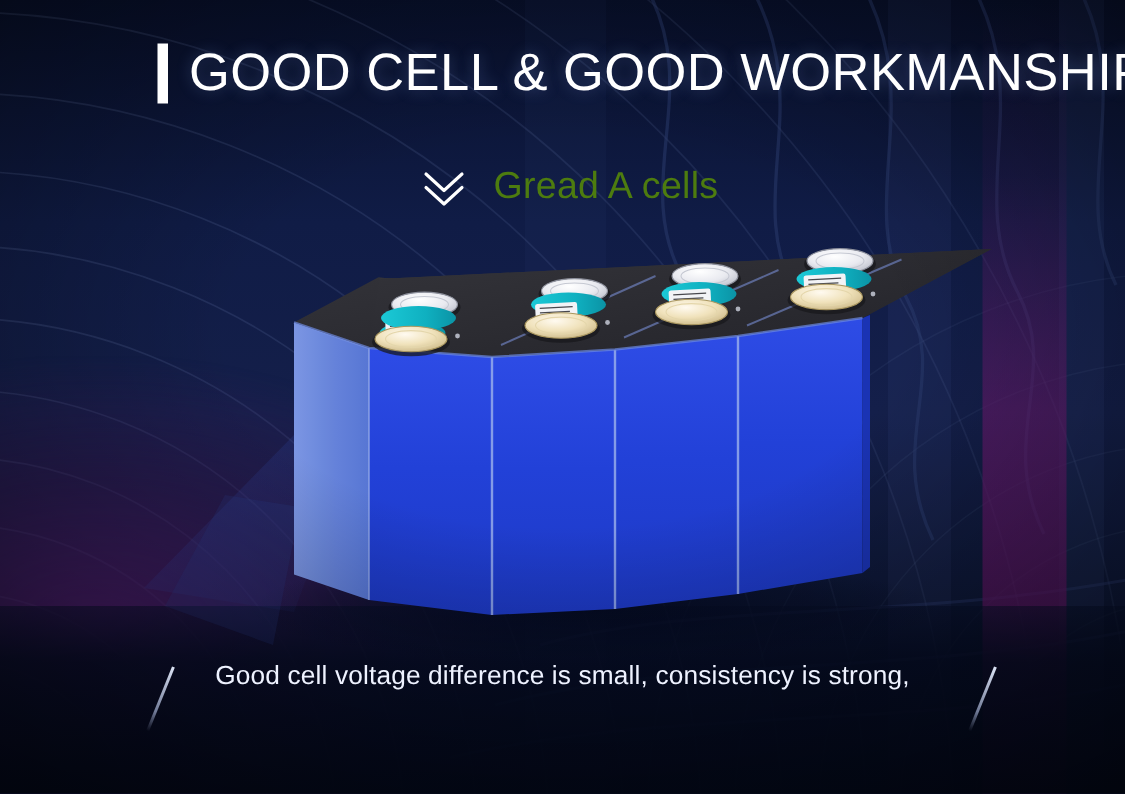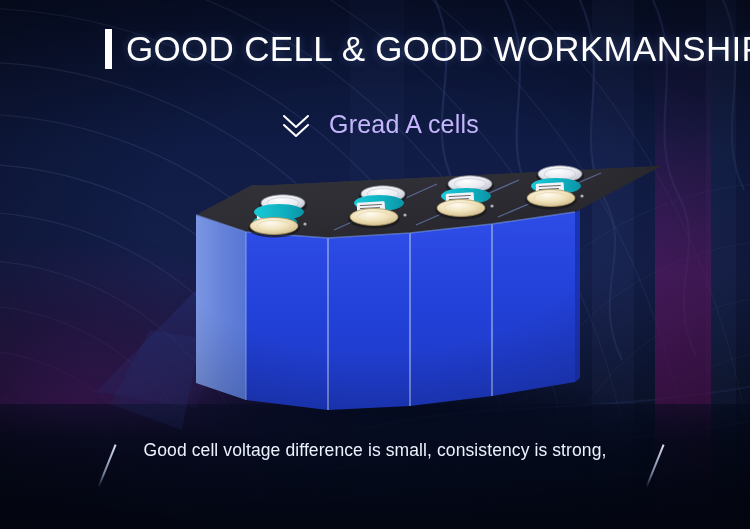--- a/index.html
+++ b/index.html
@@ -95,21 +95,21 @@
     text-shadow:0 0 10px rgba(140,175,255,.30);
   }
 
   
   .sub-row {
     position:absolute; left:279px; top:107px;
     display:flex; align-items:center; gap:16px;
   }
   .chev { width:34px; height:34px; flex:0 0 auto; }
   .sub-text {
-    color:#c4b5fd;
+    color:#4d7c0f;
     font-size:25px;
     font-weight:400;
     letter-spacing:.2px;
     white-space:nowrap;
   }
 
   
   .product { position:absolute; left:0; top:0; width:750px; height:529px; }
   .product svg { width:100%; height:100%; display:block; }
 

